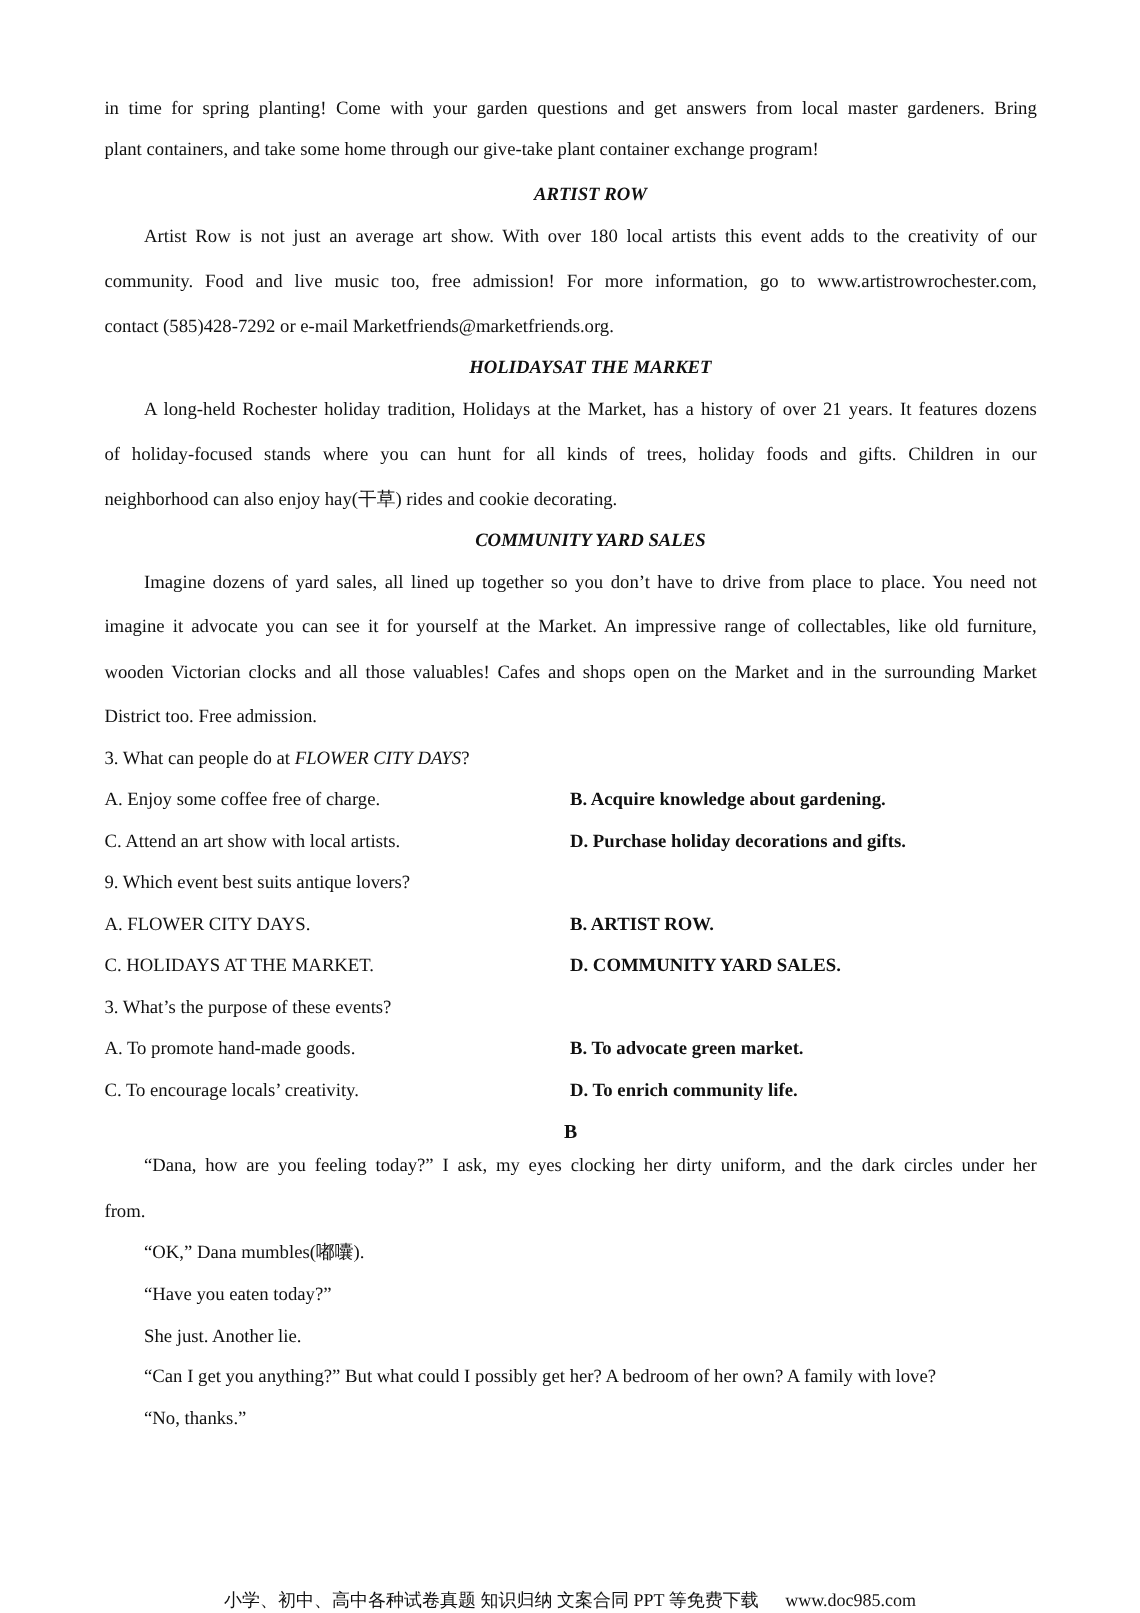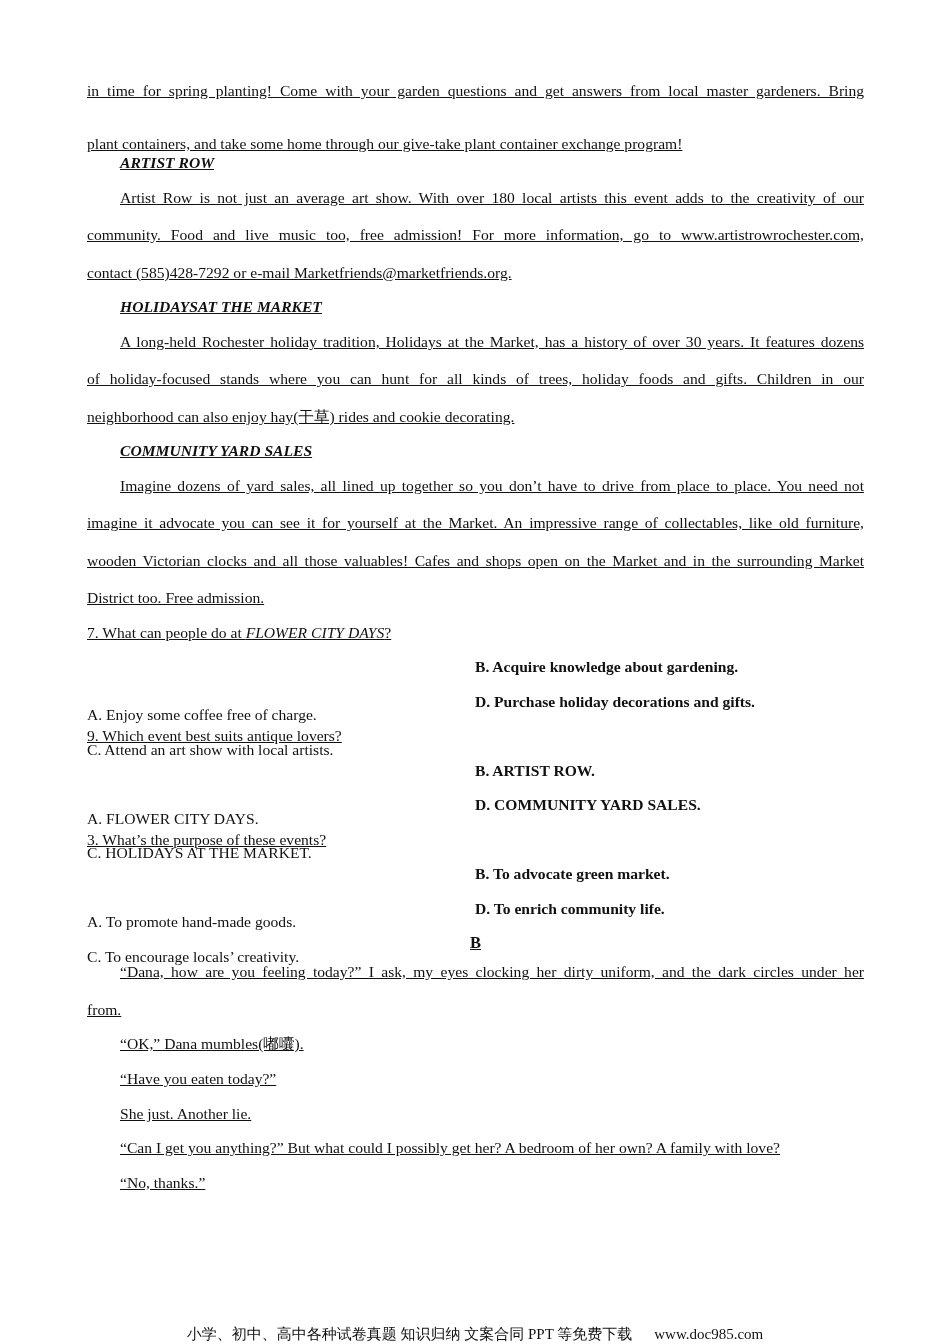--- a/index.html
+++ b/index.html
@@ -1,54 +1,54 @@
 <!DOCTYPE html>
 <html><head>
 <meta charset="utf-8">
 <style>
   html, body { margin: 0; padding: 0; background: #ffffff; }
   body { width: 950px; height: 1344px; position: relative; overflow: hidden;
          font-family: "Liberation Serif", "DejaVu Serif", serif; color: #111; }
   .page { position: absolute; left: 87px; top: 0; width: 777px; }
-  .line { position: absolute; left: 0; width: 777px; font-size: 15.6px; line-height: 20px; white-space: nowrap; text-decoration: underline; }
+  .line { position: absolute; left: 0; width: 777px; font-size: 15.6px; line-height: 20px; white-space: nowrap; }
   .just { text-align: justify; text-align-last: justify; white-space: normal; }
   .indent { padding-left: 33px; box-sizing: border-box; }
-  .heading { font-weight: bold; font-style: italic; }
+  .heading { font-weight: bold; font-style: italic; text-align: center; }
   .center-b { text-align: center; font-weight: bold; font-size: 16.5px; }
-  .opt-left { position: absolute; left: 0; margin-top: 48px; }
+  .opt-left { position: absolute; left: 0; }
   .opt-right { position: absolute; left: 388px; font-weight: bold; }
   .footer { position: absolute; top: 1324px; left: 0; width: 950px; text-align: center; font-size: 15px; line-height: 20px; }
   .footer .url { margin-left: 22px; }
   em { font-style: italic; text-align: right; }
 </style>
 </head>
 <body>
 
 <div class="page">
 
   <div class="line just" style="top:81px">in time for spring planting! Come with your garden questions and get answers from local master gardeners. Bring</div>
-  <div class="line" style="top:134px">plant containers, and take some home through our give-take plant container exchange program!</div>
+  <div class="line" style="top:115px">plant containers, and take some home through our give-take plant container exchange program!</div>
 
   <div class="line heading indent" style="top:153px">ARTIST ROW</div>
   <div class="line just indent" style="top:188px">Artist Row is not just an average art show. With over 180 local artists   this event adds to the creativity of our</div>
   <div class="line just" style="top:225px">community. Food and live music too, free admission! For more information, go to www.artistrowrochester.com,</div>
   <div class="line" style="top:263px">contact (585)428-7292 or e-mail Marketfriends@marketfriends.org.</div>
 
   <div class="line heading indent" style="top:297px">HOLIDAYSAT THE MARKET</div>
-  <div class="line just indent" style="top:332px">A long-held Rochester holiday tradition, Holidays at the Market, has a history of over 30 years. It features dozens</div>
+  <div class="line just indent" style="top:332px">A long-held Rochester holiday tradition, Holidays at the Market, has a history of over 21 years. It features dozens</div>
   <div class="line just" style="top:369px">of holiday-focused stands where you can hunt for all kinds of trees, holiday foods and gifts. Children in our</div>
   <div class="line" style="top:407px">neighborhood can also enjoy hay(干草) rides and cookie decorating.</div>
 
   <div class="line heading indent" style="top:441px">COMMUNITY YARD SALES</div>
   <div class="line just indent" style="top:476px">Imagine dozens of yard sales, all lined up together so you don’t have to drive from place to place. You need not</div>
   <div class="line just" style="top:513px">imagine it advocate you can see it for yourself at the Market. An impressive range of collectables, like old furniture,</div>
   <div class="line just" style="top:551px">wooden Victorian clocks and all those valuables! Cafes and shops open on the Market and in the surrounding Market</div>
   <div class="line" style="top:588px">District too. Free admission.</div>
 
-  <div class="line" style="top:623px"><span>7. What can people do at </span><em>FLOWER CITY DAYS</em><span>?</span></div>
+  <div class="line" style="top:623px"><span>3. What can people do at </span><em>FLOWER CITY DAYS</em><span>?</span></div>
   <div class="line" style="top:657px">
     <span class="opt-left">A. Enjoy some coffee free of charge.</span>
     <span class="opt-right">B. Acquire knowledge about gardening.</span>
   </div>
   <div class="line" style="top:692px">
     <span class="opt-left">C. Attend an art show with local artists.</span>
     <span class="opt-right">D. Purchase holiday decorations and gifts.</span>
   </div>
 
   <div class="line" style="top:726px">9. Which event best suits antique lovers?</div>

